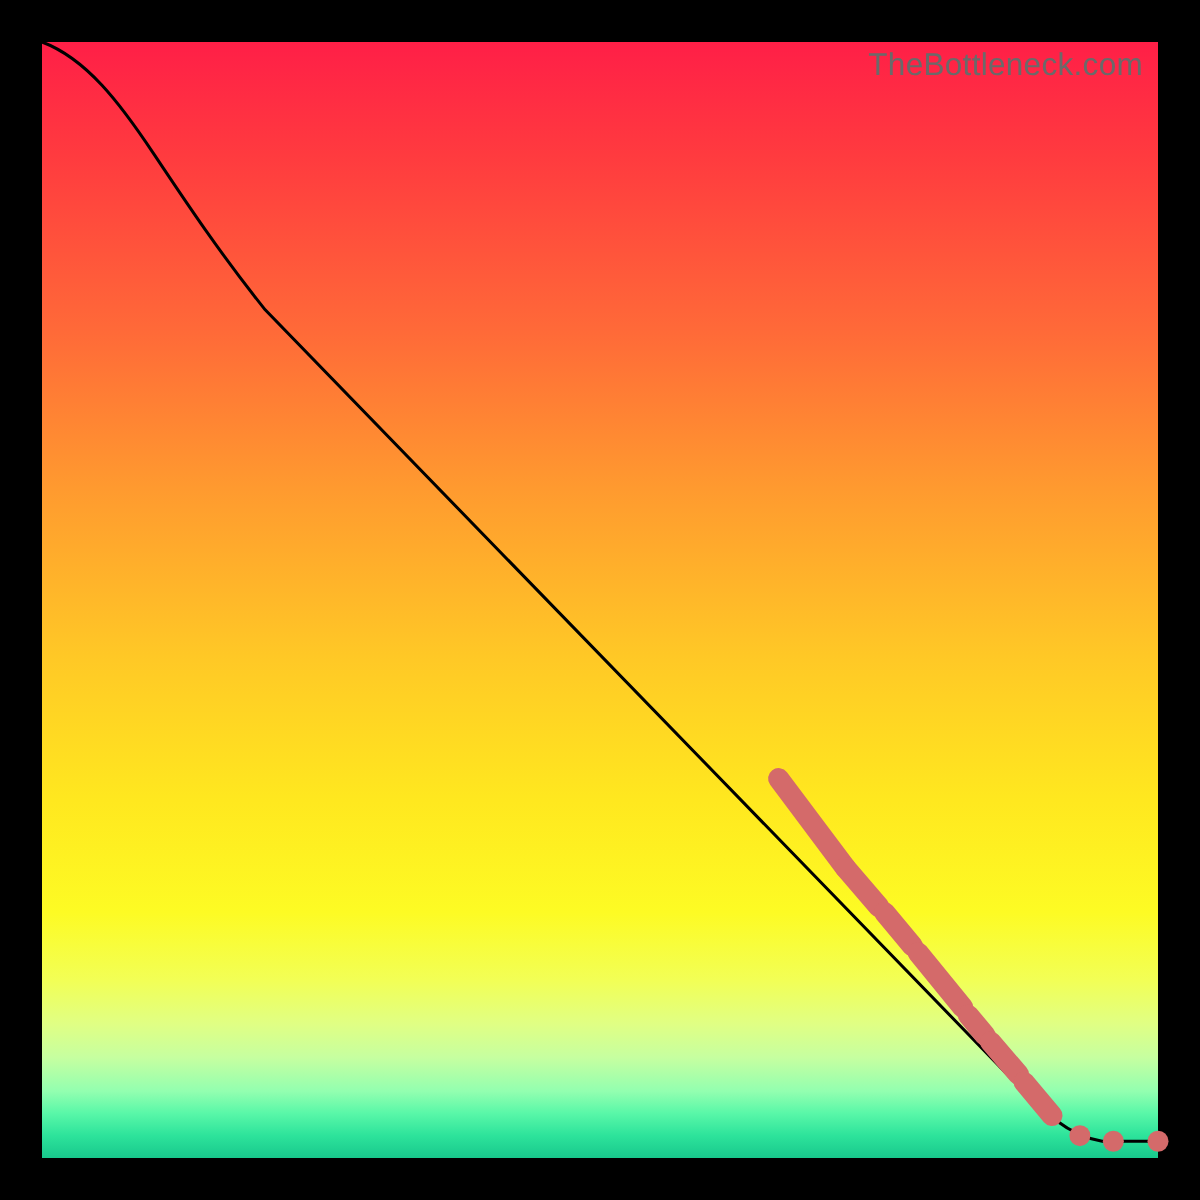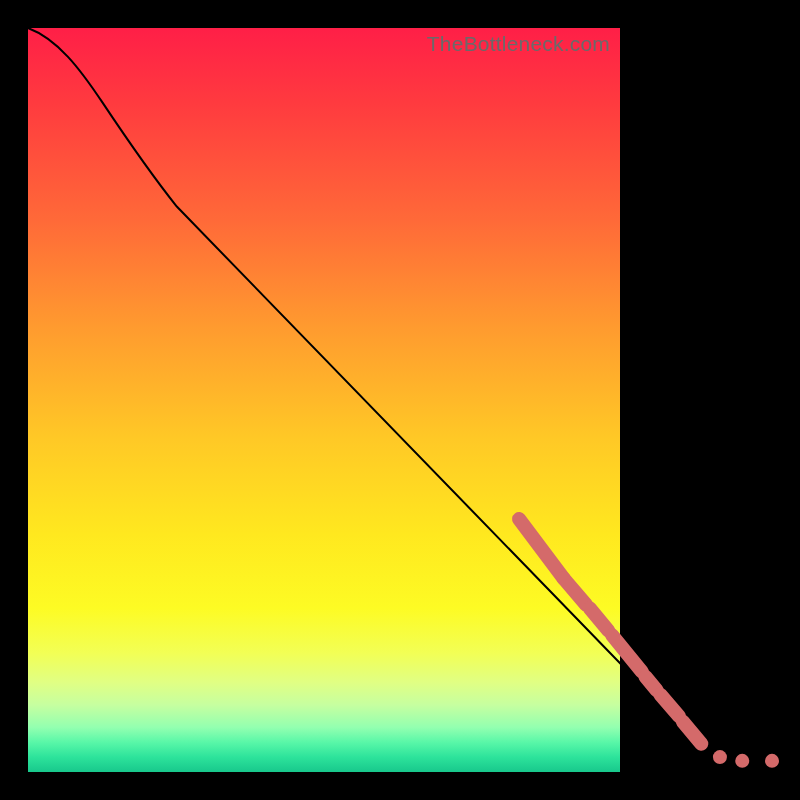--- a/index.html
+++ b/index.html
@@ -8,21 +8,21 @@
     width: 800px;
     height: 800px;
     background: #000;
     overflow: hidden;
     font-family: Arial, Helvetica, sans-serif;
   }
   .frame {
     position: absolute;
     left: 28px;
     top: 28px;
-    width: 592px;
+    width: 744px;
     height: 744px;
     background: linear-gradient(
       to bottom,
       #ff1f47 0%,
       #ff3a3f 10%,
       #ff6a38 26%,
       #ff9a2f 40%,
       #ffc826 55%,
       #ffe81f 68%,
       #fdfb24 78%,

